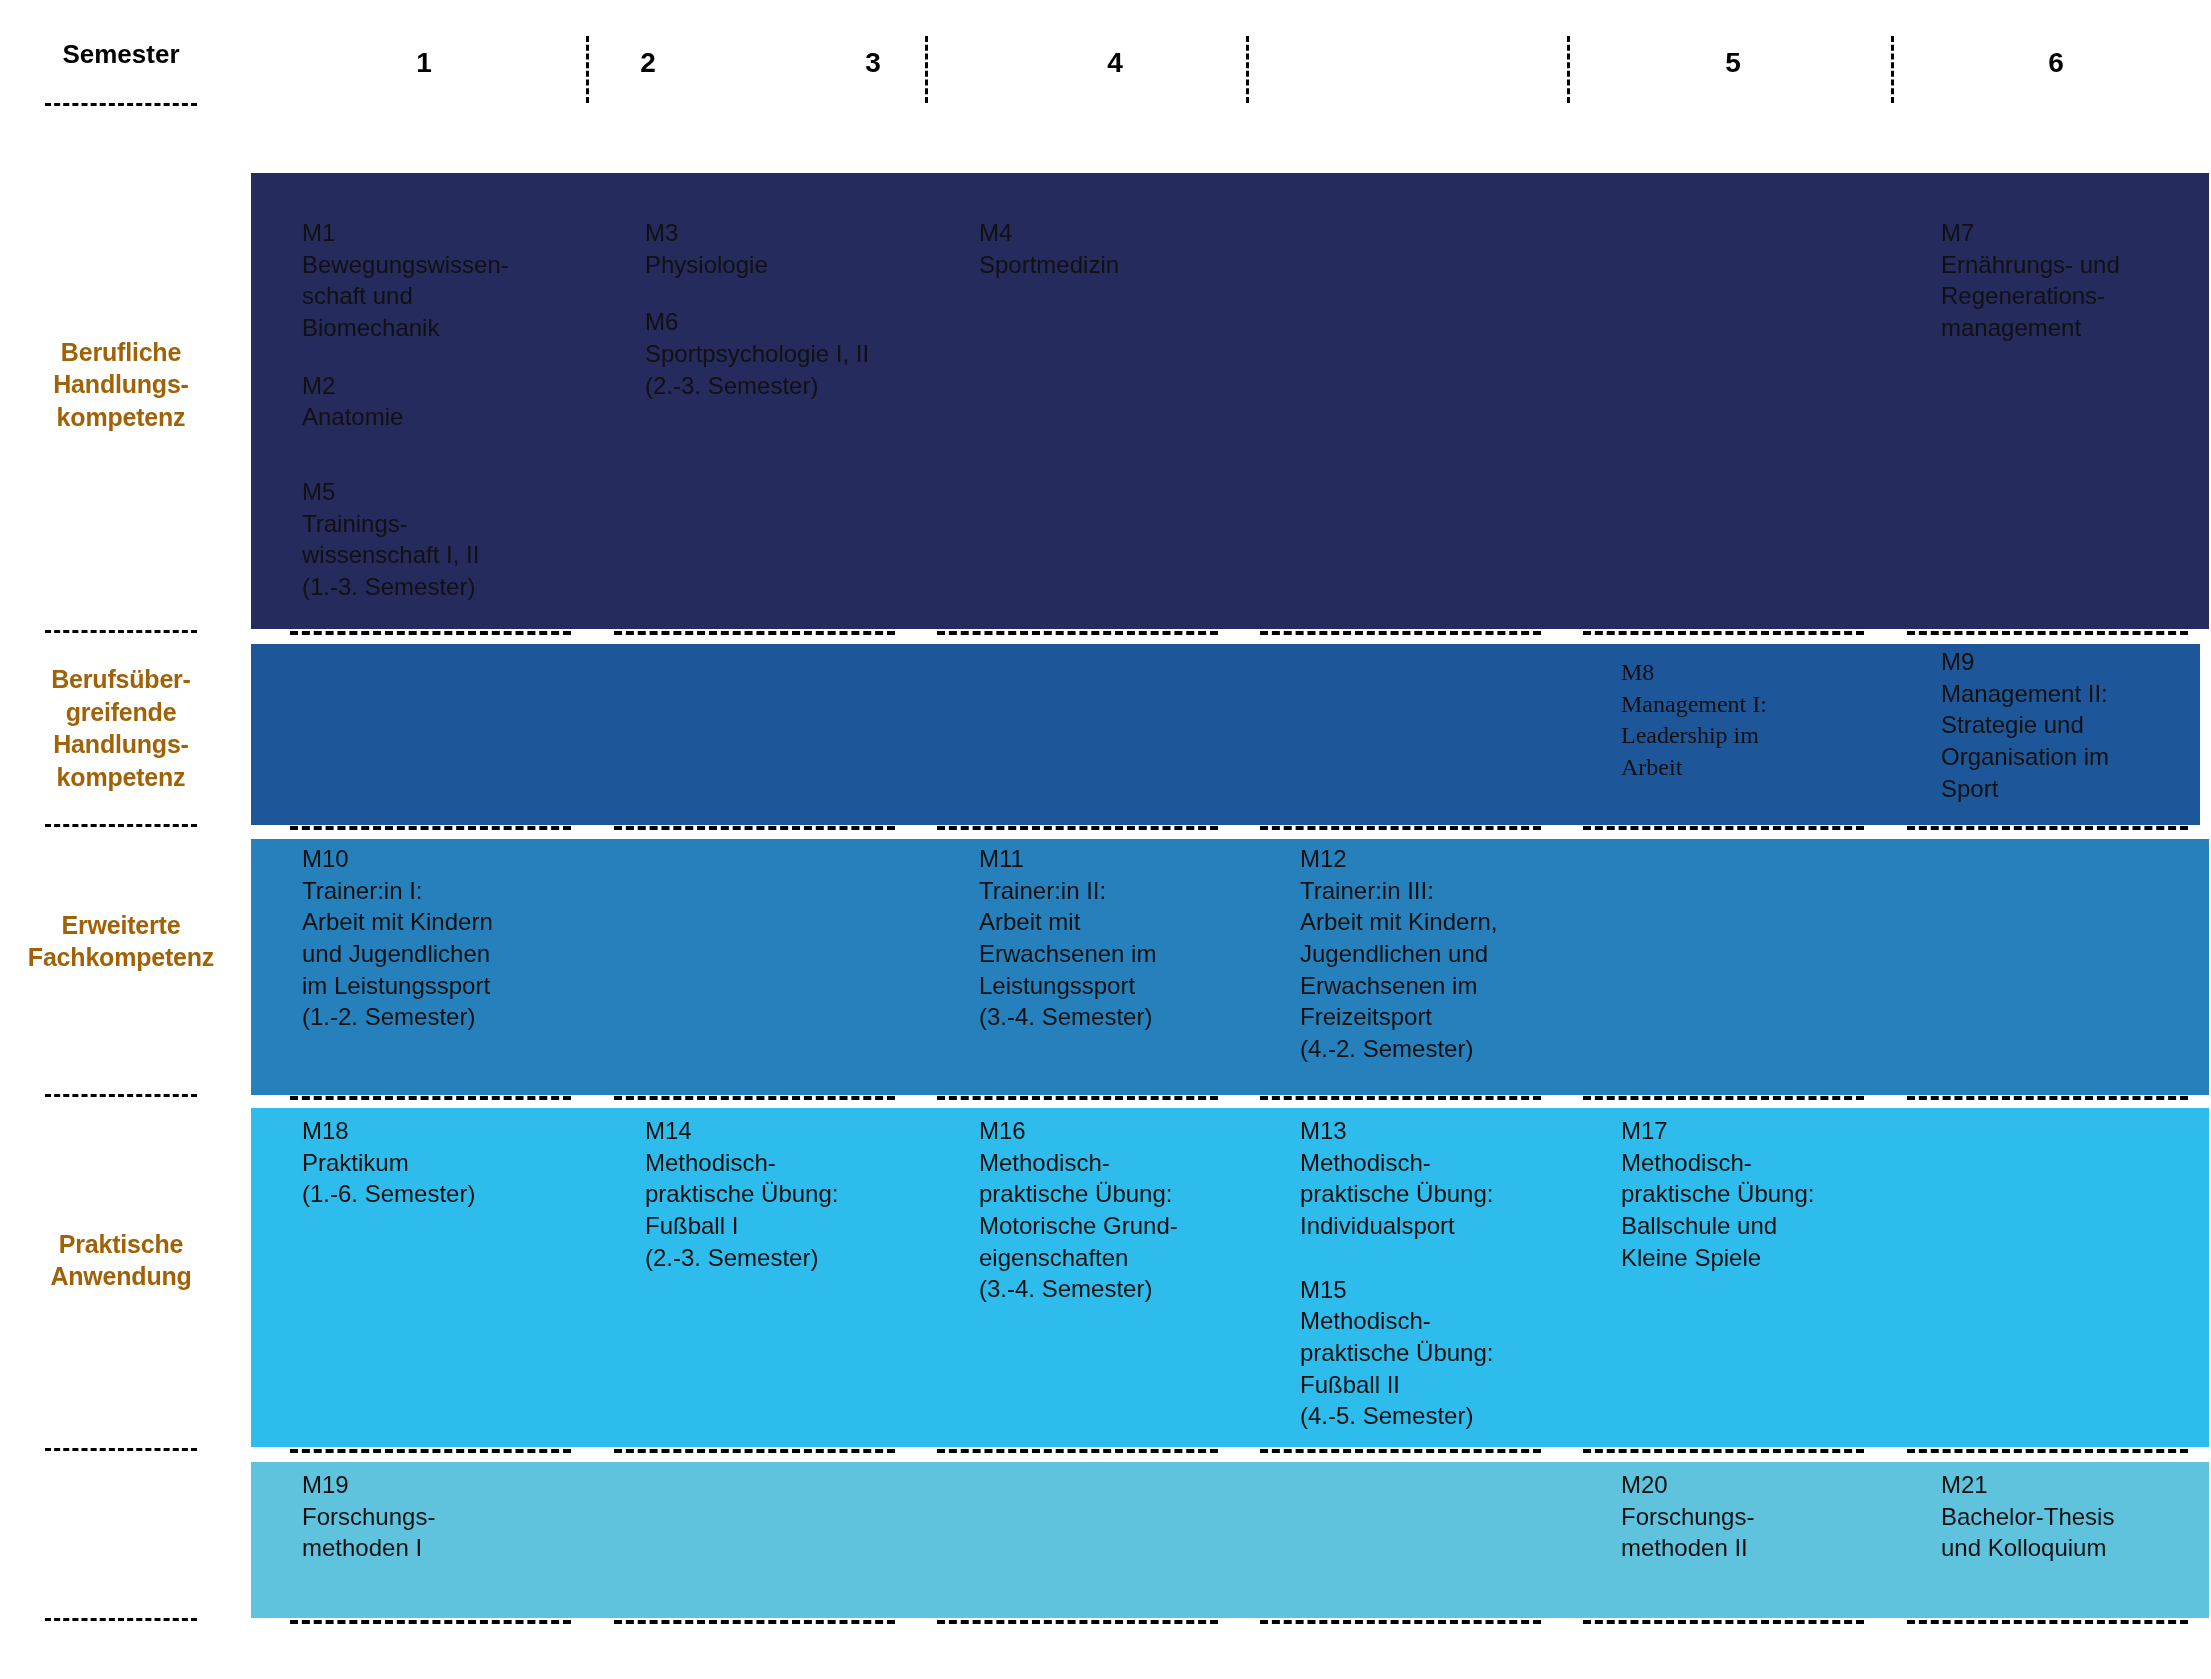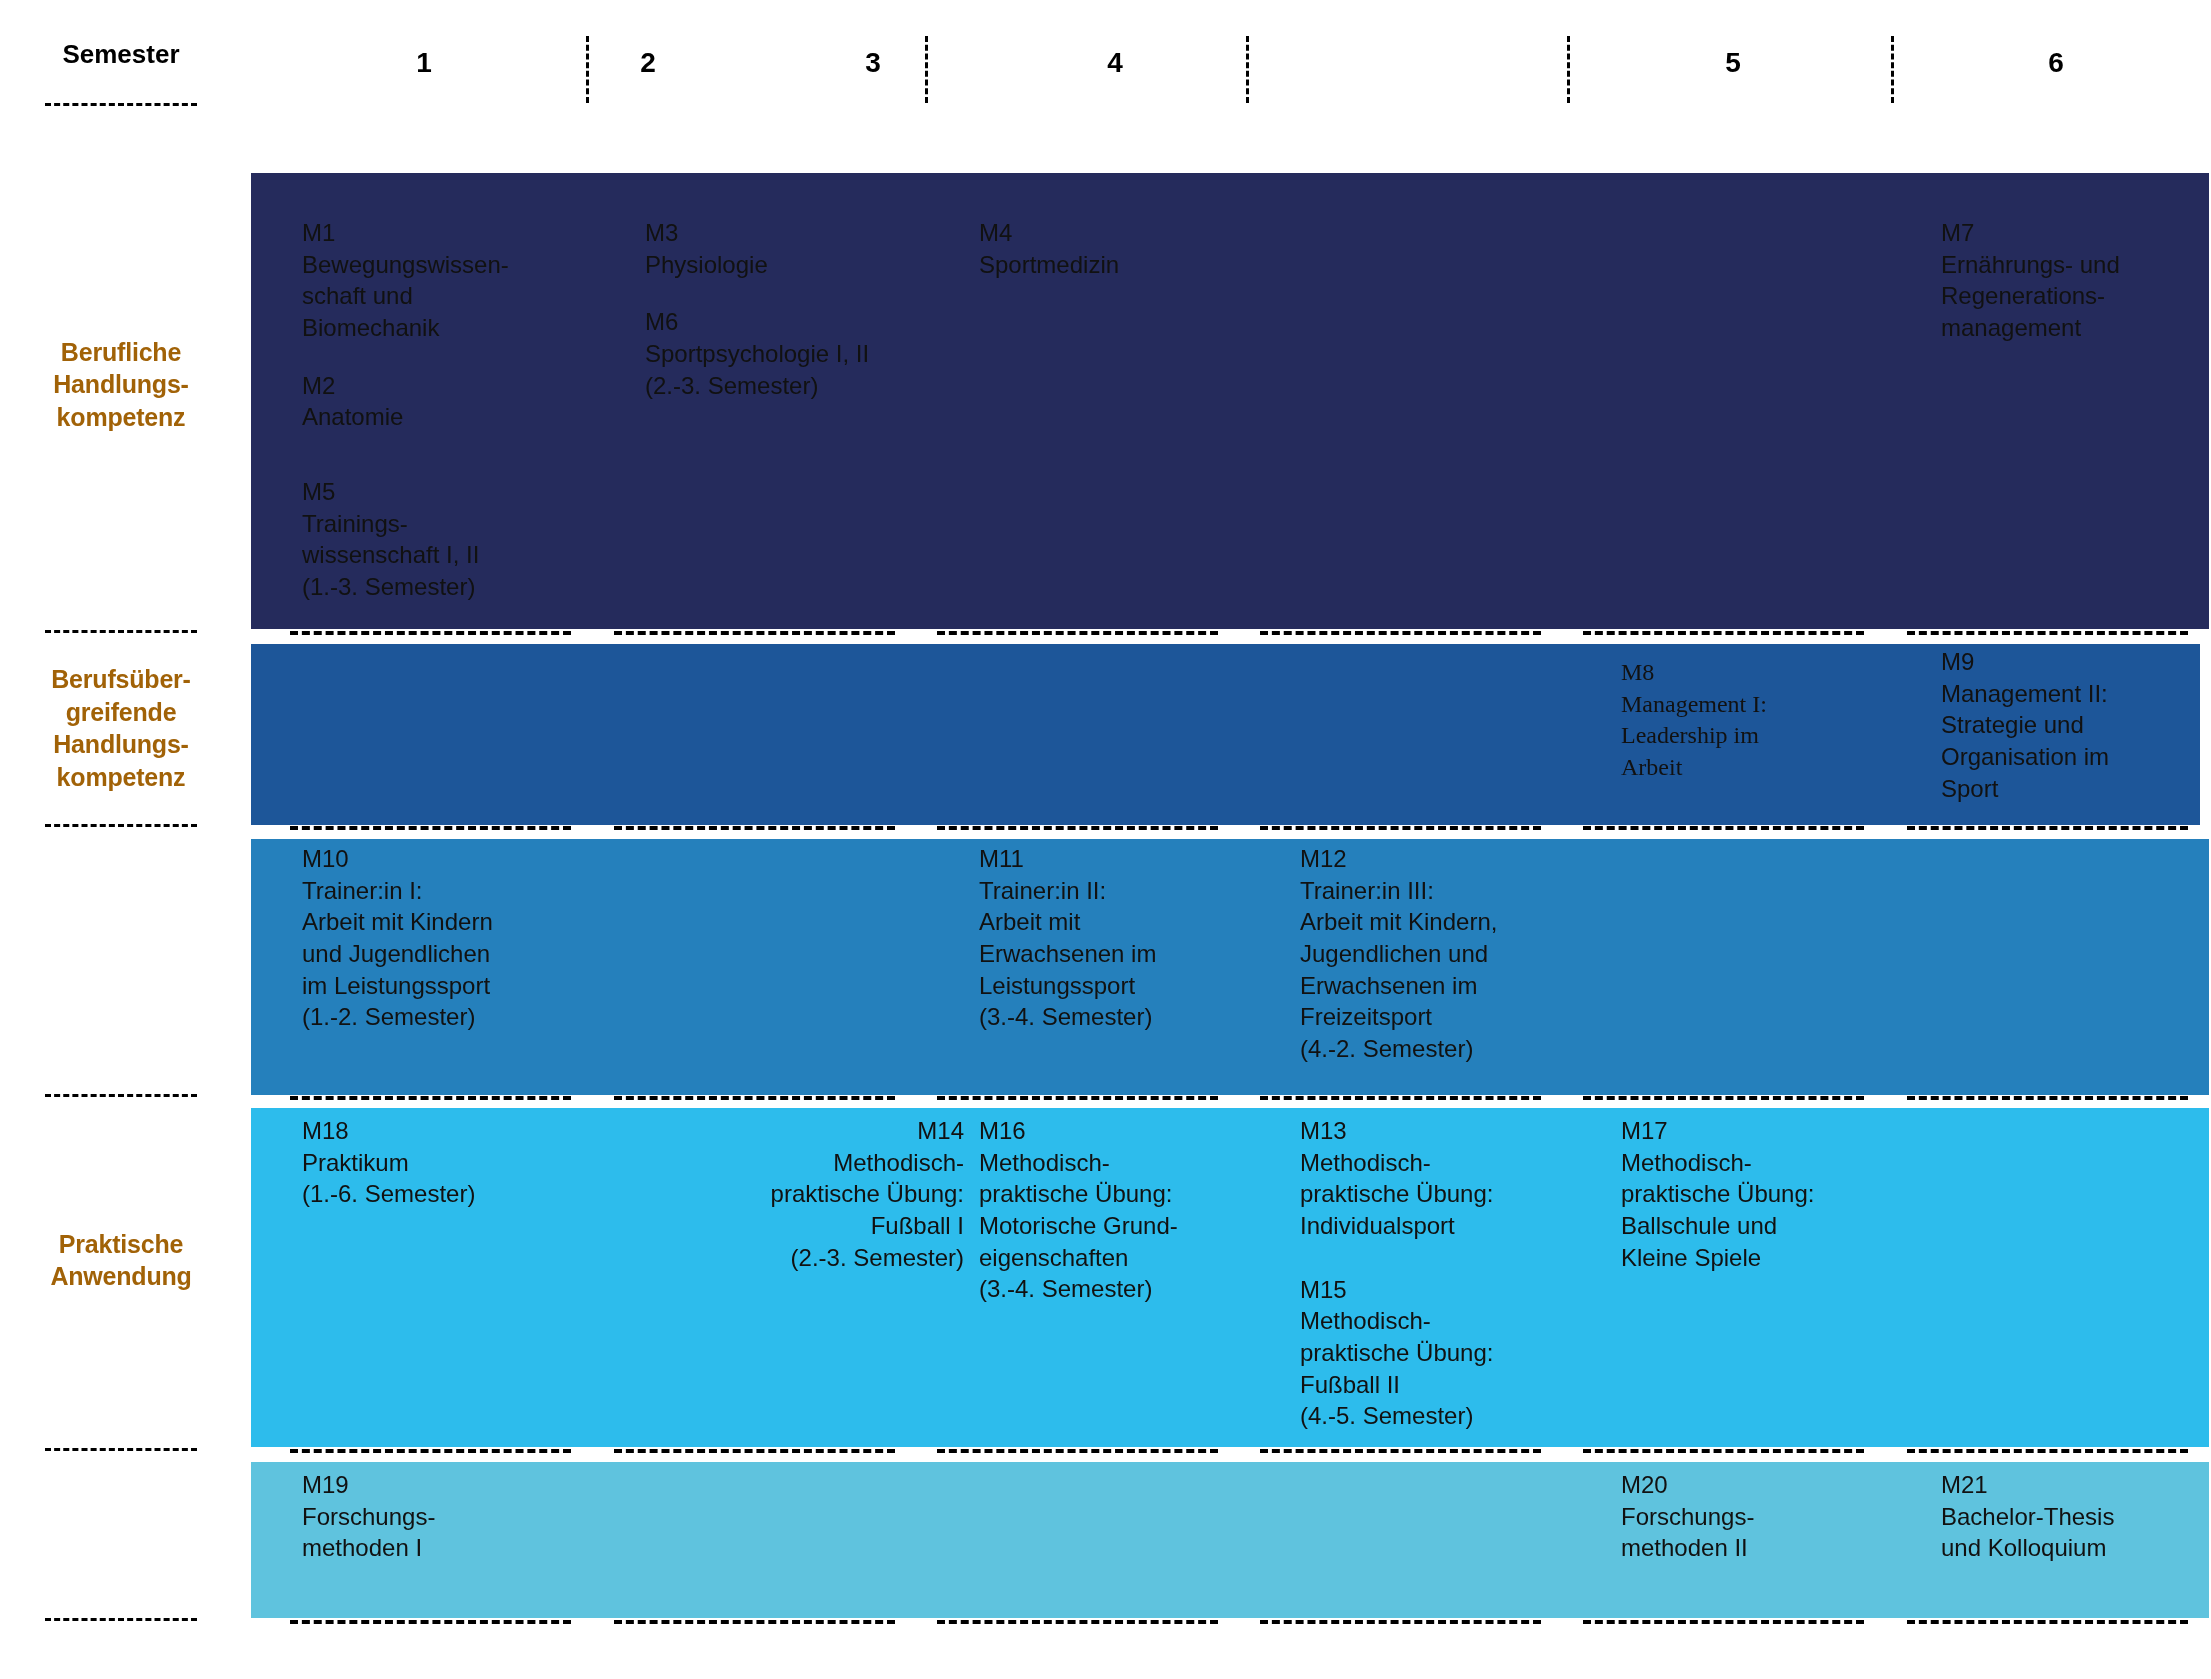--- a/index.html
+++ b/index.html
@@ -106,20 +106,24 @@
     <span style="white-space:pre-line;">Berufliche
 Handlungs-
 kompetenz</span>
   </div>
   <div class="rowlabel" style="top:646px; height:164px;">
     <span style="white-space:pre-line;">Berufsüber-
 greifende
 Handlungs-
 kompetenz</span>
   </div>
+  <div class="rowlabel" style="top:899px; height:84px;">
+    <span style="white-space:pre-line;">Erweiterte
+Fachkompetenz</span>
+  </div>
   <div class="rowlabel" style="top:1218px; height:84px;">
     <span style="white-space:pre-line;">Praktische
 Anwendung</span>
   </div>
 
   <div class="band" style="left:251px; top:173px; width:1958px; height:456px; background:#252b5c;"></div>
 
   <div class="band" style="left:251px; top:644px; width:1949px; height:181px; background:#1d5699;"></div>
 
   <div class="band" style="left:251px; top:839px; width:1958px; height:256px; background:#2580bc;"></div>
@@ -264,21 +268,21 @@
   </div>
 
   <div class="cell" style="left:302px; top:1115px; width:309px;">
     <div class="mod">
       <span class="mcode">M18</span>
       <span class="mname">Praktikum
 (1.-6. Semester)</span>
     </div>
   </div>
 
-  <div class="cell" style="left:645px; top:1115px; width:319px;text-align:right;">
+  <div class="cell" style="left:645px; top:1115px; width:319px;">
     <div class="mod">
       <span class="mcode">M14</span>
       <span class="mname">Methodisch-
 praktische Übung:
 Fußball I
 (2.-3. Semester)</span>
     </div>
   </div>
 
   <div class="cell" style="left:979px; top:1115px; width:319px;">

